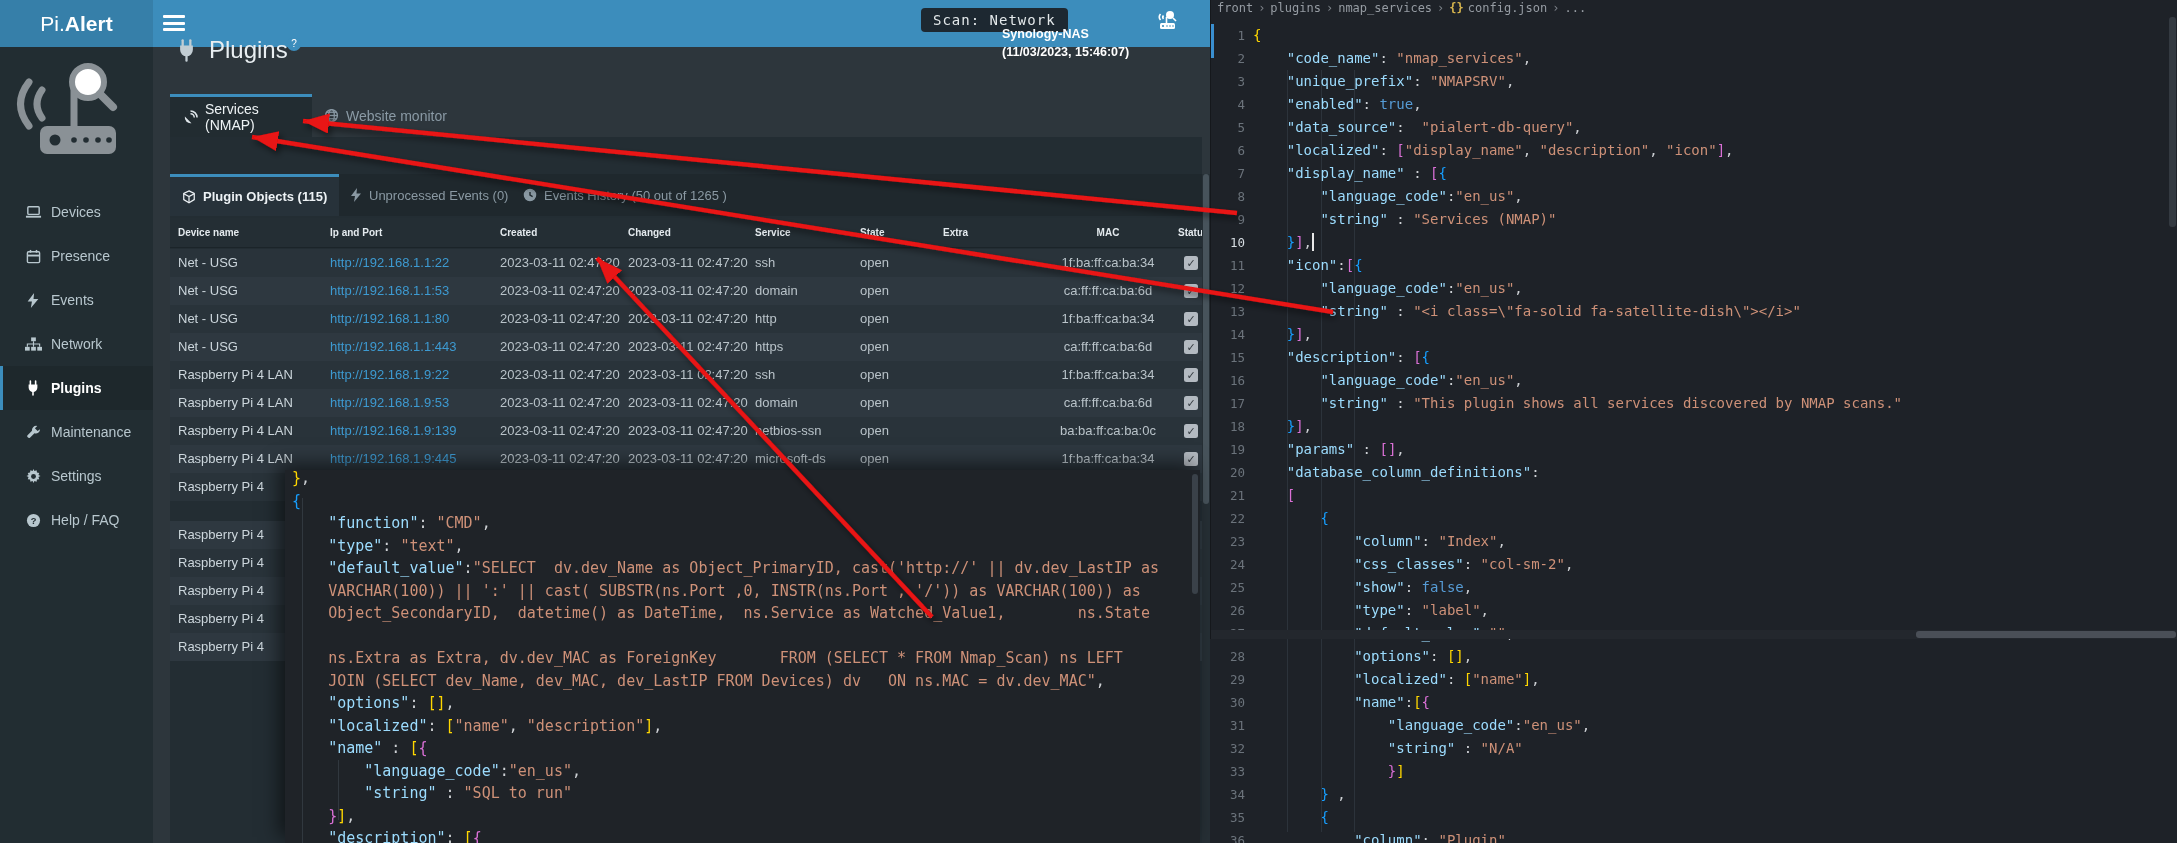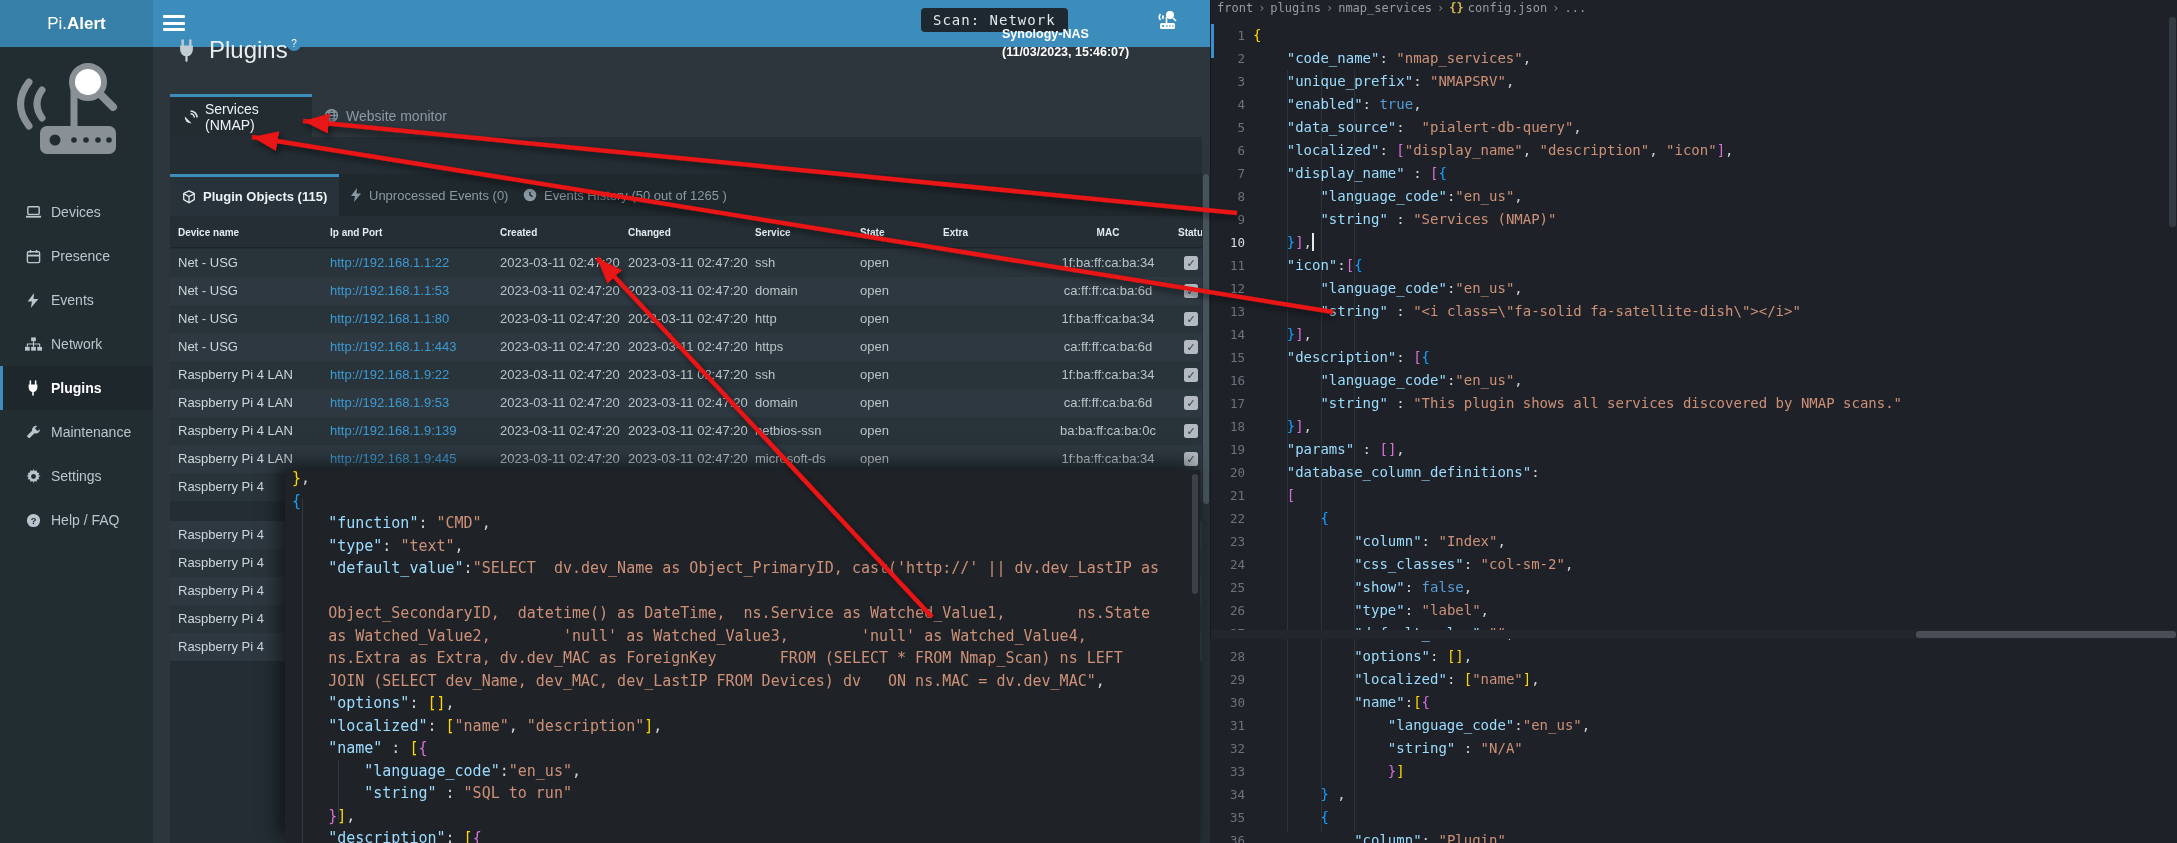--- a/index.html
+++ b/index.html
@@ -5,21 +5,21 @@
   * { margin:0; padding:0; box-sizing:border-box; }
   html,body { background:#14171b; }
   .stage { position:relative; width:2177px; height:843px; overflow:hidden;
            font-family:"Liberation Sans", sans-serif; background:#1e2228; }
   .mono { font-family:"DejaVu Sans Mono","Liberation Mono",monospace; }
 
   
   .leftpage { position:absolute; left:0; top:0; width:1210px; height:843px; background:#2d363c; overflow:hidden; }
   .topbar { position:absolute; left:0; top:0; width:1210px; height:47px; background:#3c8dbc; }
   .brand { position:absolute; left:0; top:0; width:153px; height:47px; background:#367fa9;
-           color:#fff; font-size:17px; line-height:47px; text-align:center; }
+           color:#fff; font-size:21px; line-height:47px; text-align:center; }
   .brand b { font-weight:bold; }
   .hamburger { position:absolute; left:163px; top:15px; width:22px; height:16px; cursor:pointer; }
   .hamburger span { display:block; height:3px; background:#fff; margin-bottom:3.5px; border-radius:1px; }
   .scanbadge { position:absolute; left:921px; top:8px; height:24px; padding:0 12px; background:rgba(27,35,41,.95);
                border-radius:4px; color:#e3e8ea; font-size:14px; line-height:24px; letter-spacing:1px; }
   .devinfo { position:absolute; left:1002px; top:5px; color:#ffffff; font-size:12.5px; font-weight:bold; line-height:18px;margin-top:20px; }
   .devinfo .t2 { font-weight:bold; }
   .minirouter { position:absolute; left:1156px; top:8px; }
 
   
@@ -425,23 +425,23 @@
 
     <div class="overlay mono" data-interactable="false">
       <div class="oguide" style="left:17px; top:28px; height:345px;"></div>
       <div class="oguide" style="left:53px; top:290px; height:60px;"></div>
       <div id="olines">
           <div class="oline" data-interactable="false" style="top: -3px;"><span class="tk-g">}</span><span class="tk-p">,</span></div>
           <div class="oline" data-interactable="false" style="top: 19.5px;"><span class="tk-u">{</span></div>
           <div class="oline" data-interactable="false" style="top: 42px;"><span class="tk-t">    </span><span class="tk-k">"function"</span><span class="tk-p">: </span><span class="tk-s">"CMD"</span><span class="tk-p">,</span></div>
           <div class="oline" data-interactable="false" style="top: 64.5px;"><span class="tk-t">    </span><span class="tk-k">"type"</span><span class="tk-p">: </span><span class="tk-s">"text"</span><span class="tk-p">,</span></div>
           <div class="oline" data-interactable="false" style="top: 87px;"><span class="tk-t">    </span><span class="tk-k">"default_value"</span><span class="tk-p">:</span><span class="tk-s">"SELECT  dv.dev_Name as Object_PrimaryID, cast('http://' || dv.dev_LastIP as</span></div>
-          <div class="oline" data-interactable="false" style="top: 109.5px;"><span class="tk-t">    </span></div>
+          <div class="oline" data-interactable="false" style="top: 109.5px;"><span class="tk-t">    </span><span class="tk-s">VARCHAR(100)) || ':' || cast( SUBSTR(ns.Port ,0, INSTR(ns.Port , '/')) as VARCHAR(100)) as</span></div>
           <div class="oline" data-interactable="false" style="top: 132px;"><span class="tk-t">    </span><span class="tk-s">Object_SecondaryID,  datetime() as DateTime,  ns.Service as Watched_Value1,        ns.State</span></div>
-          <div class="oline" data-interactable="false" style="top: 154.5px;"><span class="tk-t">    </span><span class="tk-s">as Watched_Value2,        'null' as Watched_Value3,        'null' as Watched_Value4,</span></div>
+          <div class="oline" data-interactable="false" style="top: 154.5px;"><span class="tk-t">    </span></div>
           <div class="oline" data-interactable="false" style="top: 177px;"><span class="tk-t">    </span><span class="tk-s">ns.Extra as Extra, dv.dev_MAC as ForeignKey       FROM (SELECT * FROM Nmap_Scan) ns LEFT</span></div>
           <div class="oline" data-interactable="false" style="top: 199.5px;"><span class="tk-t">    </span><span class="tk-s">JOIN (SELECT dev_Name, dev_MAC, dev_LastIP FROM Devices) dv   ON ns.MAC = dv.dev_MAC"</span><span class="tk-p">,</span></div>
           <div class="oline" data-interactable="false" style="top: 222px;"><span class="tk-t">    </span><span class="tk-k">"options"</span><span class="tk-p">: </span><span class="tk-g">[]</span><span class="tk-p">,</span></div>
           <div class="oline" data-interactable="false" style="top: 244.5px;"><span class="tk-t">    </span><span class="tk-k">"localized"</span><span class="tk-p">: </span><span class="tk-g">[</span><span class="tk-s">"name"</span><span class="tk-p">, </span><span class="tk-s">"description"</span><span class="tk-g">]</span><span class="tk-p">,</span></div>
           <div class="oline" data-interactable="false" style="top: 267px;"><span class="tk-t">    </span><span class="tk-k">"name"</span><span class="tk-p"> : </span><span class="tk-g">[</span><span class="tk-m">{</span></div>
           <div class="oline" data-interactable="false" style="top: 289.5px;"><span class="tk-t">        </span><span class="tk-k">"language_code"</span><span class="tk-p">:</span><span class="tk-s">"en_us"</span><span class="tk-p">,</span></div>
           <div class="oline" data-interactable="false" style="top: 312px;"><span class="tk-t">        </span><span class="tk-k">"string"</span><span class="tk-p"> : </span><span class="tk-s">"SQL to run"</span></div>
           <div class="oline" data-interactable="false" style="top: 334.5px;"><span class="tk-t">    </span><span class="tk-m">}</span><span class="tk-g">]</span><span class="tk-p">,</span></div>
           <div class="oline" data-interactable="false" style="top: 357px;"><span class="tk-t">    </span><span class="tk-k">"description"</span><span class="tk-p">: </span><span class="tk-g">[</span><span class="tk-m">{</span></div>
         </div>

